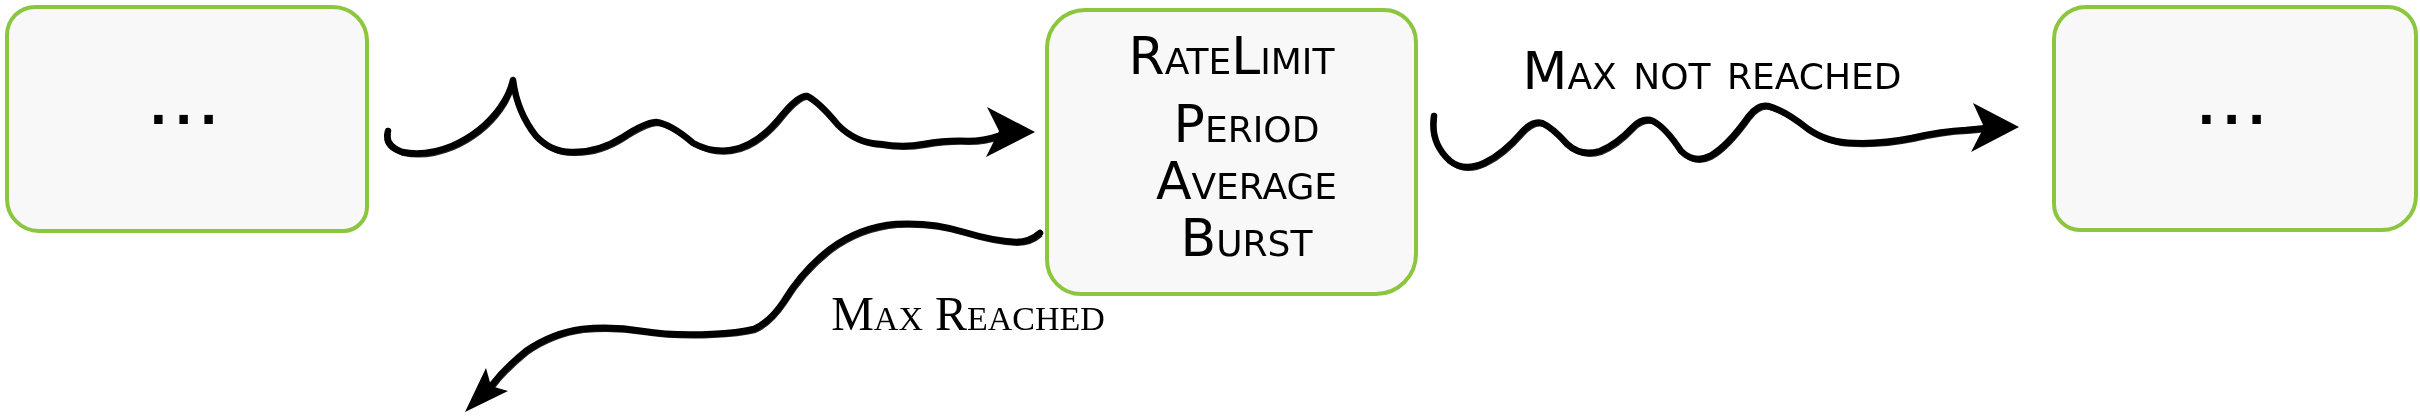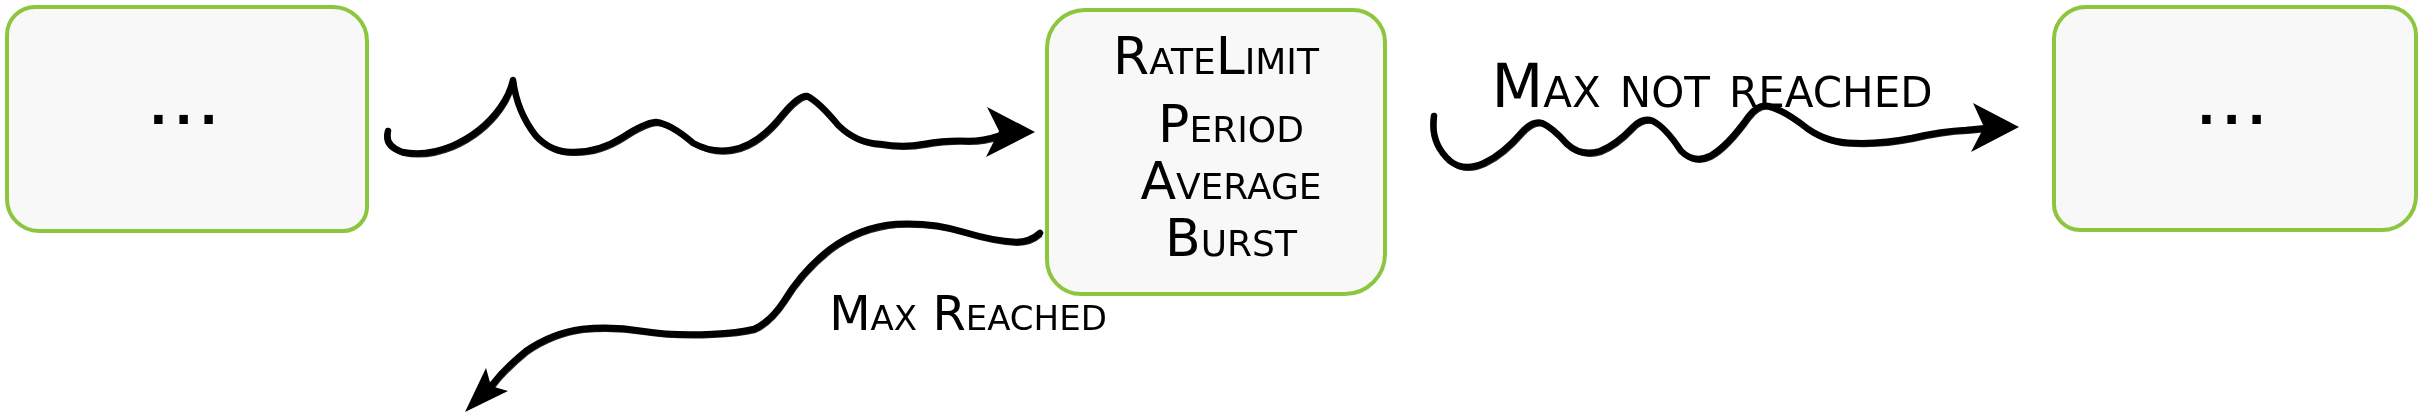--- a/index.html
+++ b/index.html
@@ -40,21 +40,21 @@
     stroke: none;
   }
   .node {
     position: absolute;
     box-sizing: border-box;
     background: #f8f8f8;
     border: 4px solid #8cc63f;
     border-radius: 32px;
   }
   .box-left   { left: 5px;    top: 5px; width: 364px; height: 228px; border-radius: 30px 36px 26px 34px; }
-  .box-mid    { left: 1045px; top: 8px; width: 342px; height: 288px; border-radius: 40px 34px 42px 36px; }
+  .box-mid    { left: 1045px; top: 8px; width: 373px; height: 288px; border-radius: 40px 34px 42px 36px; }
   .box-right  { left: 2052px; top: 5px; width: 366px; height: 227px; border-radius: 34px 30px 36px 28px; }
   .dots {
     position: absolute;
     left: 0; right: 0;
     top: 50%;
     transform: translateY(-74%);
     text-align: center;
     font-size: 48px;
     font-weight: bold;
     letter-spacing: 7px;
@@ -76,22 +76,22 @@
     text-align: center;
   }
   .edge-label {
     position: absolute;
     transform: translateX(-50%);
     font-variant: small-caps;
     white-space: nowrap;
     line-height: 1.15;
   }
   .label-request         { left: 698px;  top: 20px;  font-size: 48px; }
-  .label-max-not-reached { left: 1712px; top: 52px;  font-size: 60px; }
-  .label-max-reached     { left: 968px;  top: 286px; font-size: 48px; }
+  .label-max-not-reached { left: 1712px; top: 42px;  font-size: 52px; }
+  .label-max-reached     { left: 968px;  top: 286px; font-size: 48px; font-family: Liberation Serif, serif; }
   .label-429             { left: 888px;  top: 348px; font-size: 50px; }
 </style>
 </head>
 <body>
 
 <div class="canvas">
 
   <svg class="arrows-layer" viewBox="0 0 2420 419" xmlns="http://www.w3.org/2000/svg">
 
     <g>

